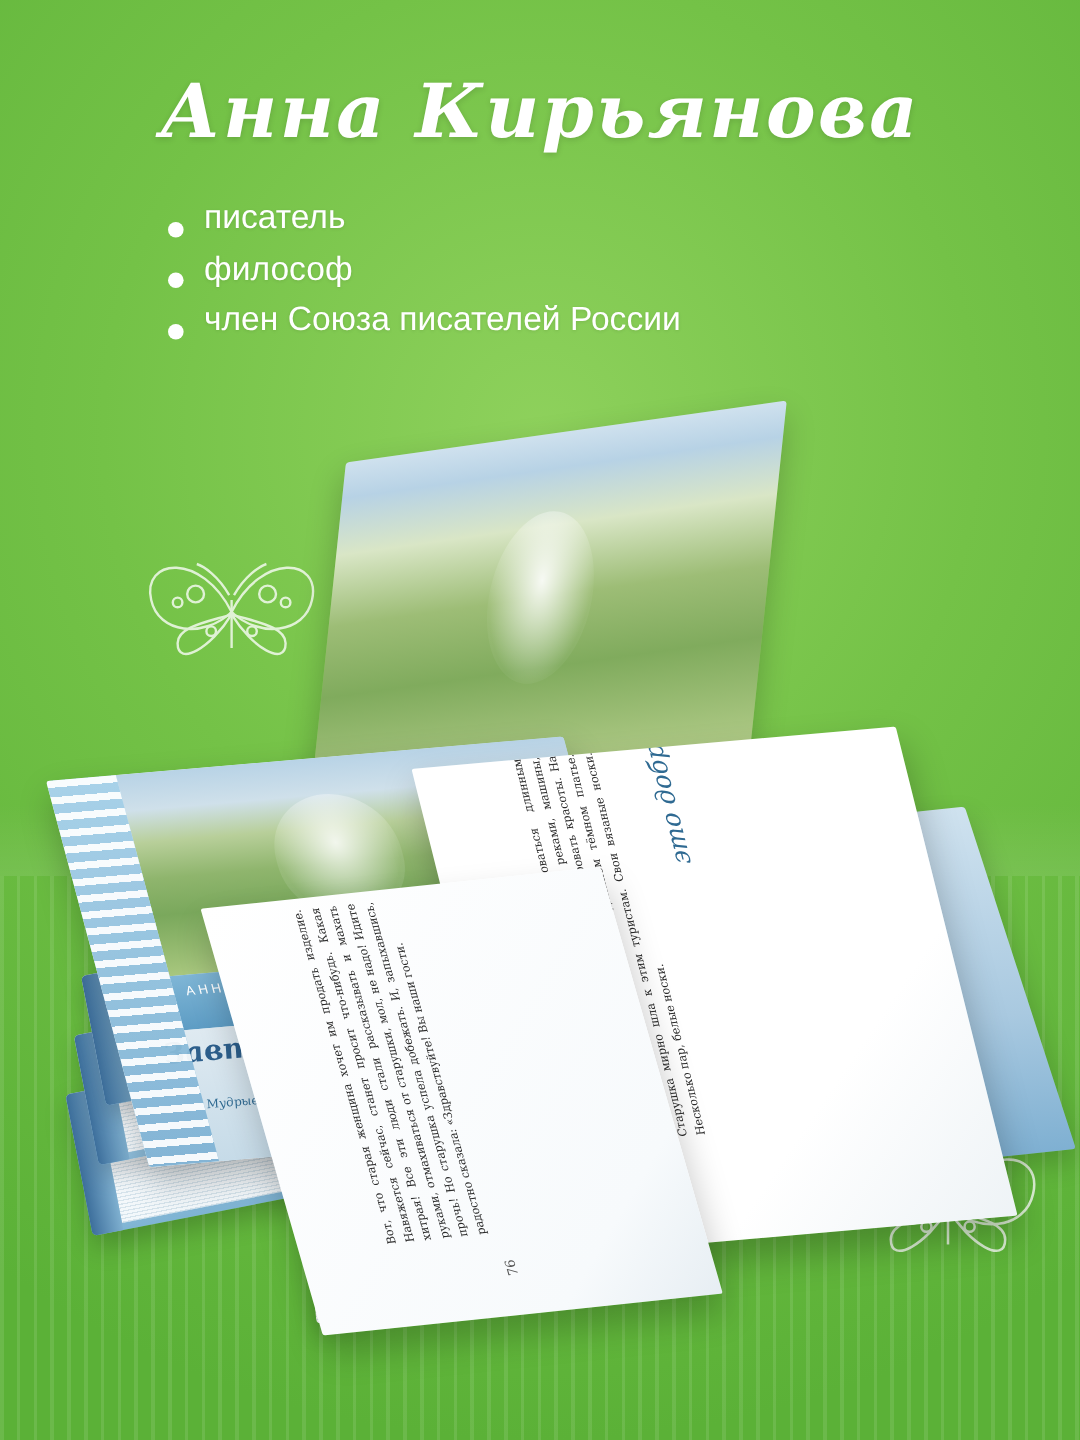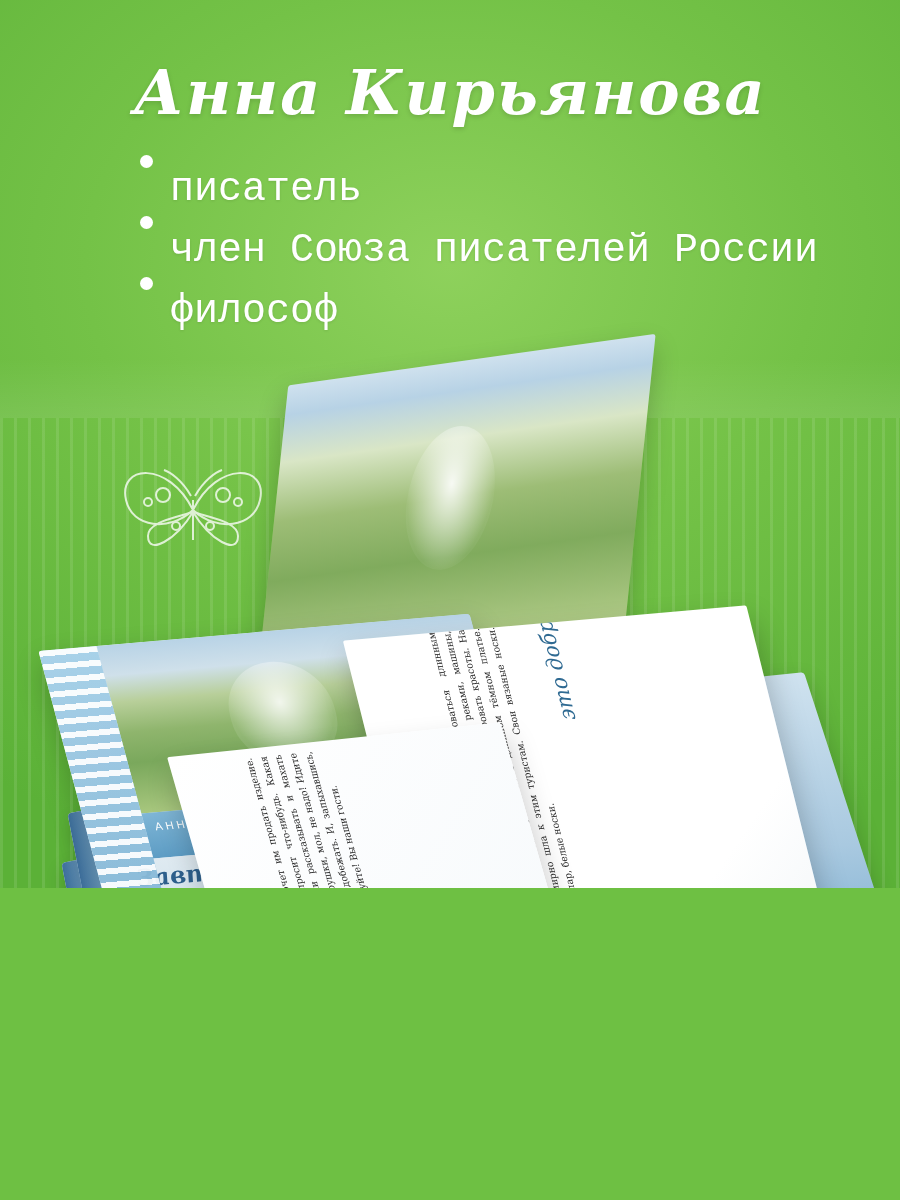--- a/index.html
+++ b/index.html
@@ -11,21 +11,21 @@
     width: 900px;
     height: 1200px;
     overflow: hidden;
     font-family: "Liberation Sans", sans-serif;
     background: #6ec043;
   }
 
   #poster {
     position: relative;
     width: 900px;
-    height: 888px;
+    height: 1200px;
     overflow: hidden;
     background:
       radial-gradient(ellipse 90% 70% at 50% 30%, #8ed15c 0%, #74c247 45%, #5bb137 100%);
   }
 
   
   .stripes {
     position: absolute;
     left: 0;
     right: 0;
@@ -72,25 +72,25 @@
     position: absolute;
     top: 160px;
     left: 140px;
     width: 700px;
     margin: 0;
     padding: 0;
     list-style: none;
   }
   .bullets li {
     display: flex;
-    align-items: flex-start;
+    align-items: flex-end;
     color: #ffffff;
-    font-size: 40px;
+    font-size: 28px;
     line-height: 1.52;
-    font-family: Liberation Mono, monospace;
+    font-family: Liberation Sans, sans-serif;
     text-shadow: 0 1px 3px rgba(0,0,0,0.10);
   }
   .bullets li .dot {
     width: 13px;
     height: 13px;
     border-radius: 50%;
     background: #ffffff;
     margin-right: 17px;
     flex: 0 0 auto;
     position: relative;
@@ -393,25 +393,25 @@
 
   <div class="title">Анна Кирьянова</div>
 
   <ul class="bullets">
     <li>
       <span class="dot"></span>
       <span>писатель</span>
     </li>
     <li>
       <span class="dot"></span>
-      <span>член Союза писателей России</span>
+      <span>философ</span>
     </li>
     <li>
       <span class="dot"></span>
-      <span>философ</span>
+      <span>член Союза писателей России</span>
     </li>
   </ul>
 
   <svg class="butterfly butterfly-left" viewBox="0 0 170 130">
     <g fill="none" stroke="#ffffff" stroke-width="2" opacity="0.9">
       <path d="M85 70 C60 20, 10 25, 18 60 C24 88, 62 92, 85 70 Z"></path>
       <path d="M85 70 C110 20, 160 25, 152 60 C146 88, 108 92, 85 70 Z"></path>
       <path d="M85 72 C68 100, 40 116, 40 96 C40 82, 66 78, 85 72 Z"></path>
       <path d="M85 72 C102 100, 130 116, 130 96 C130 82, 104 78, 85 72 Z"></path>
       <path d="M85 60 L85 100"></path>

